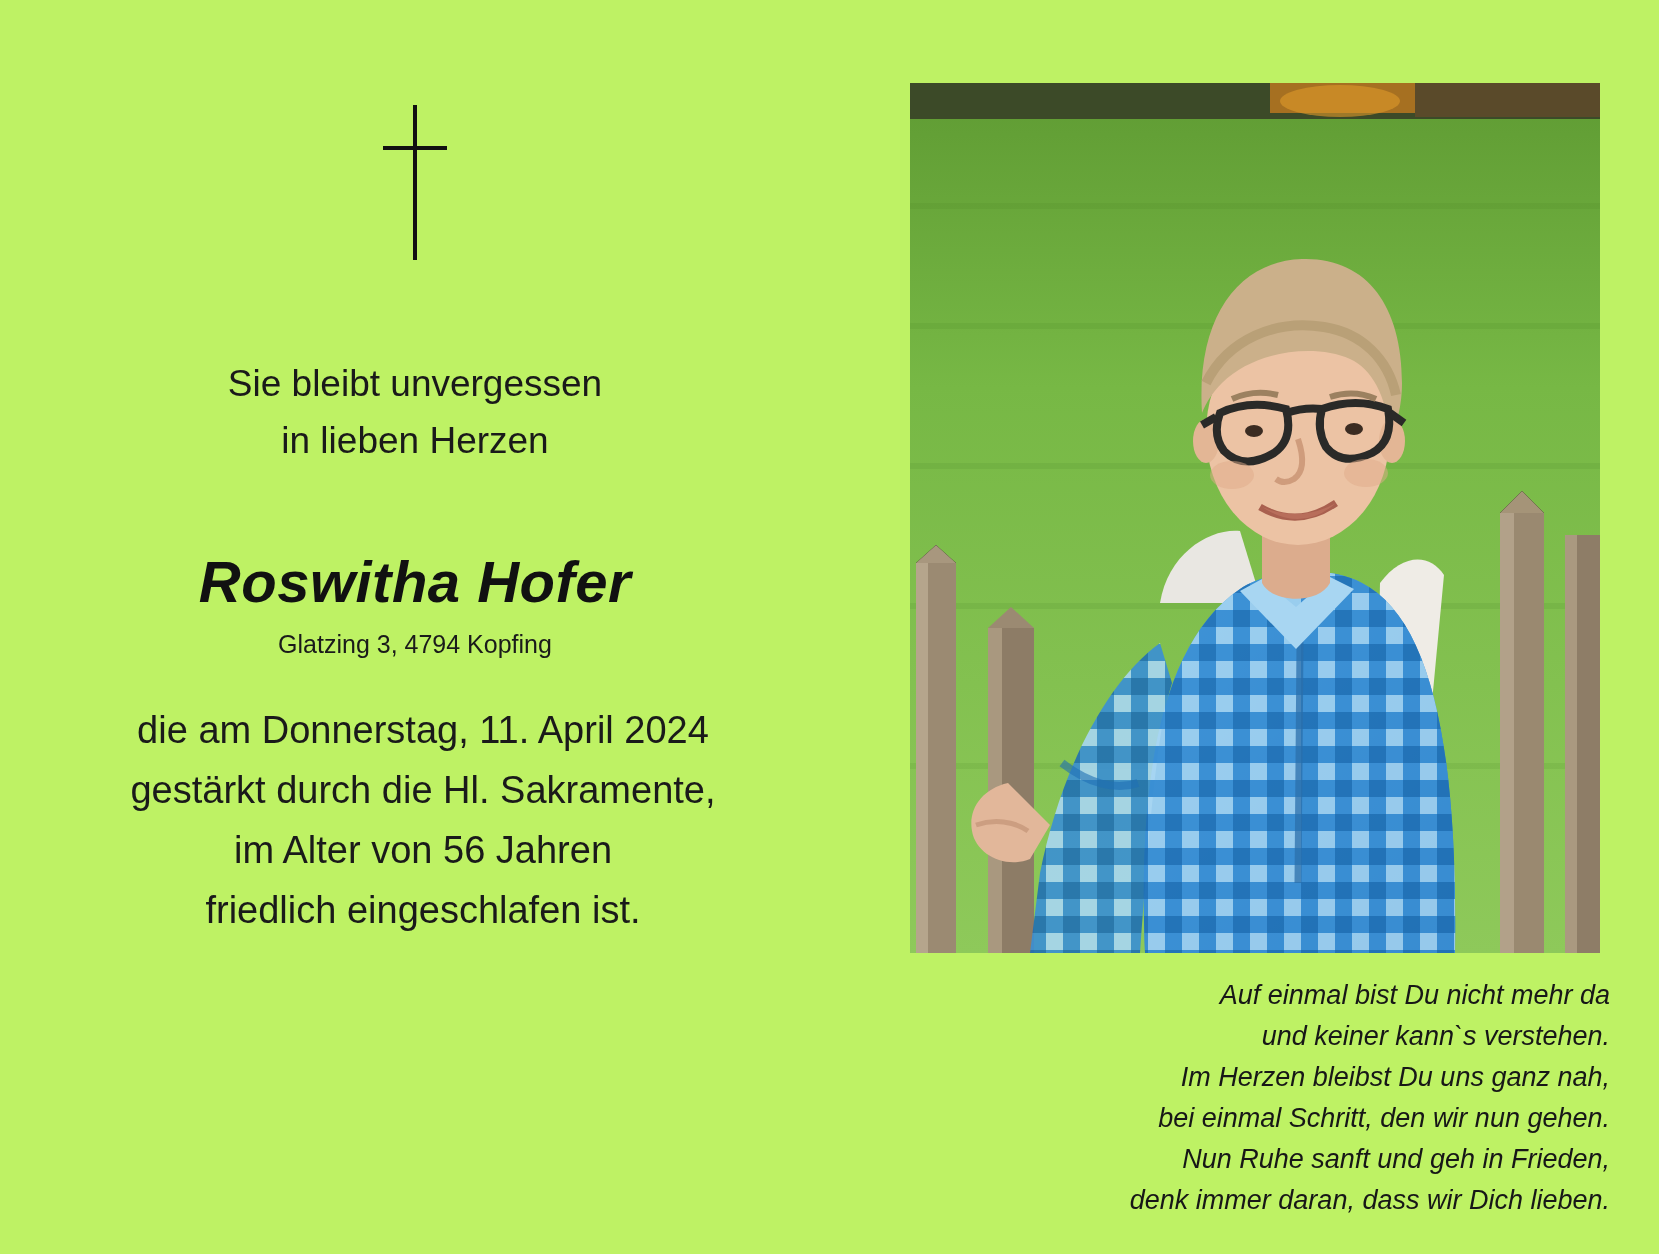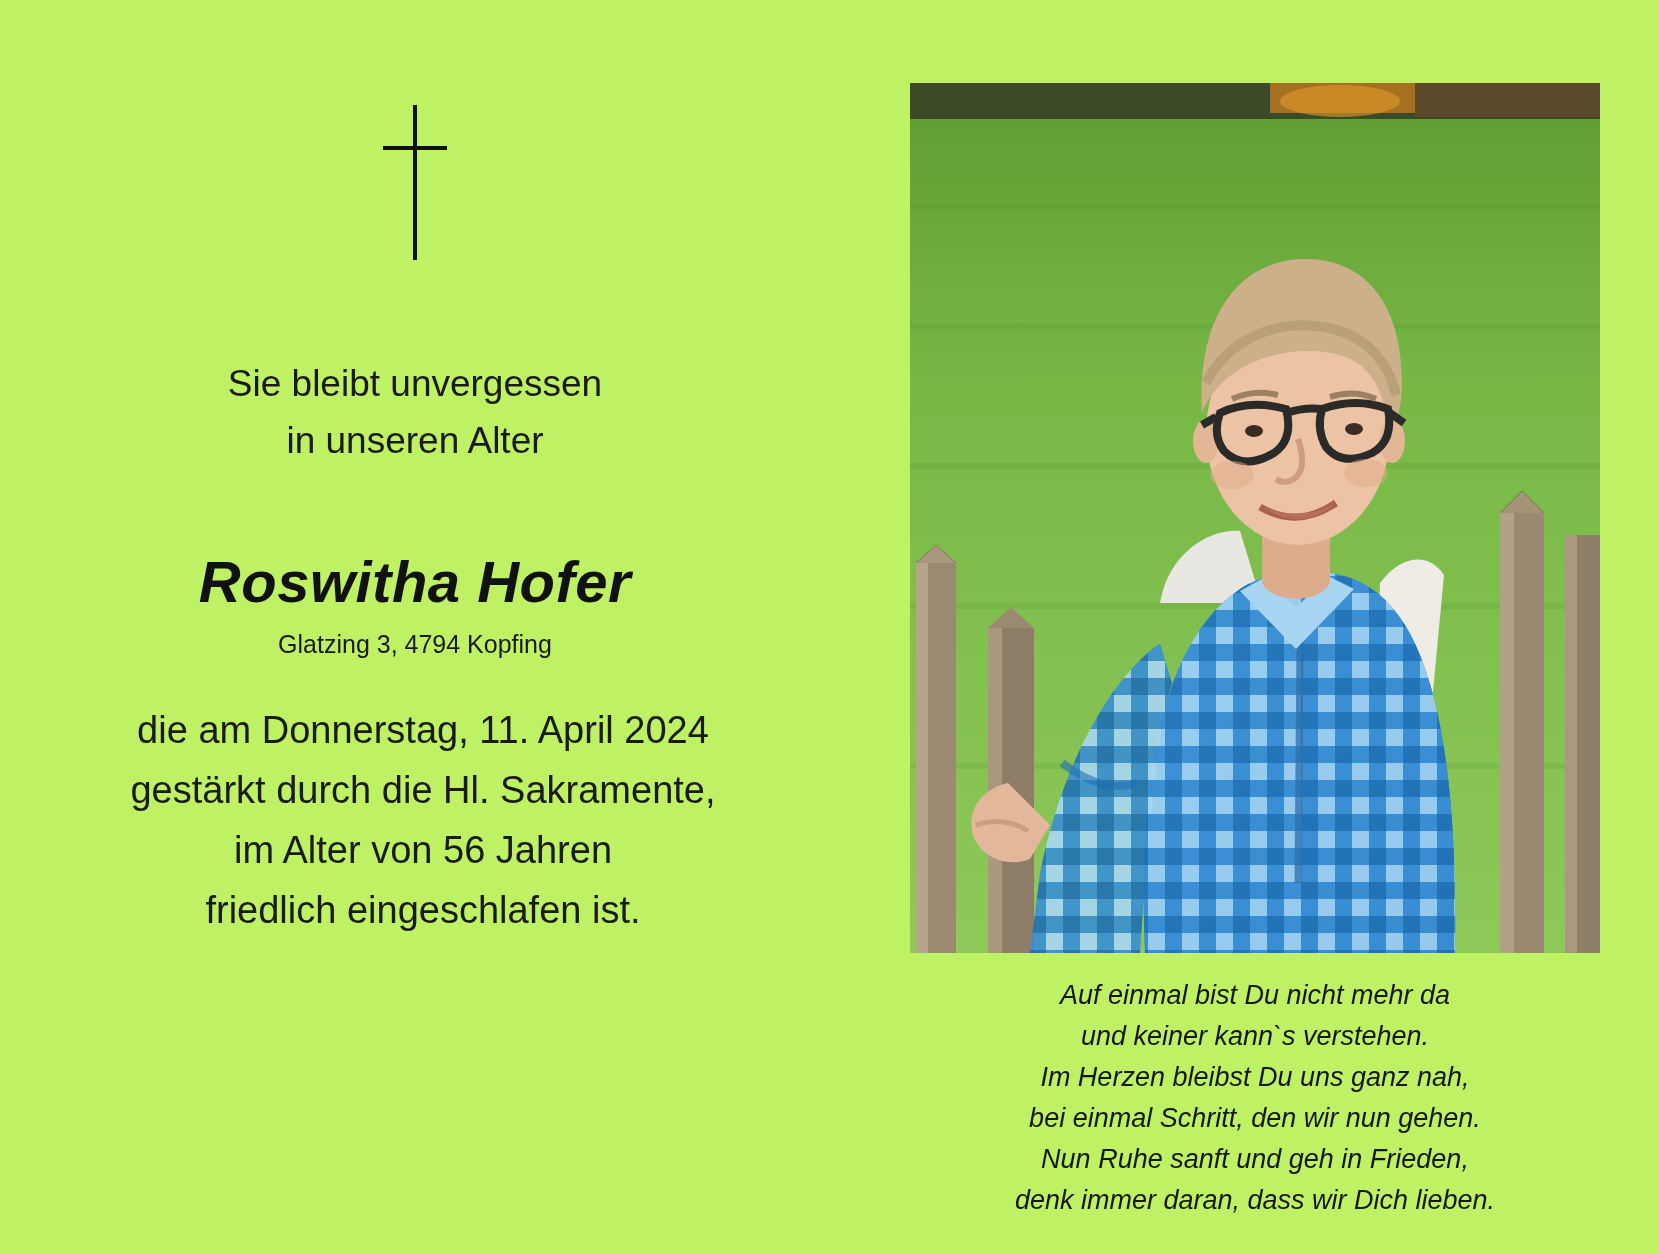--- a/index.html
+++ b/index.html
@@ -119,21 +119,21 @@
     overflow: hidden;
     background: #6ea83c;
   }
   .photo svg { display: block; }
 
   .verse {
     position: absolute;
     left: -10px;
     top: 975px;
     width: 710px;
-    text-align: center;
+    text-align: right;
     font-size: 27px;
     line-height: 41px;
     font-style: italic;
     font-weight: 300;
     color: #171717;
   }
 </style>
 </head>
 <body>
 
@@ -141,21 +141,21 @@
 
   <div class="left-col">
 
     <div class="cross">
       <div class="bar-v"></div>
       <div class="bar-h"></div>
     </div>
 
     <div class="memorial-line">
       <div>Sie bleibt unvergessen</div>
-      <div>in unseren Alter</div>
+      <div>in lieben Herzen</div>
     </div>
 
     <div class="name">Roswitha Hofer</div>
 
     <div class="address">Glatzing 3, 4794 Kopfing</div>
 
     <div class="details">
       <div>die am Donnerstag, 11. April 2024</div>
       <div>gestärkt durch die Hl. Sakramente,</div>
       <div>im Alter von 56 Jahren</div>

